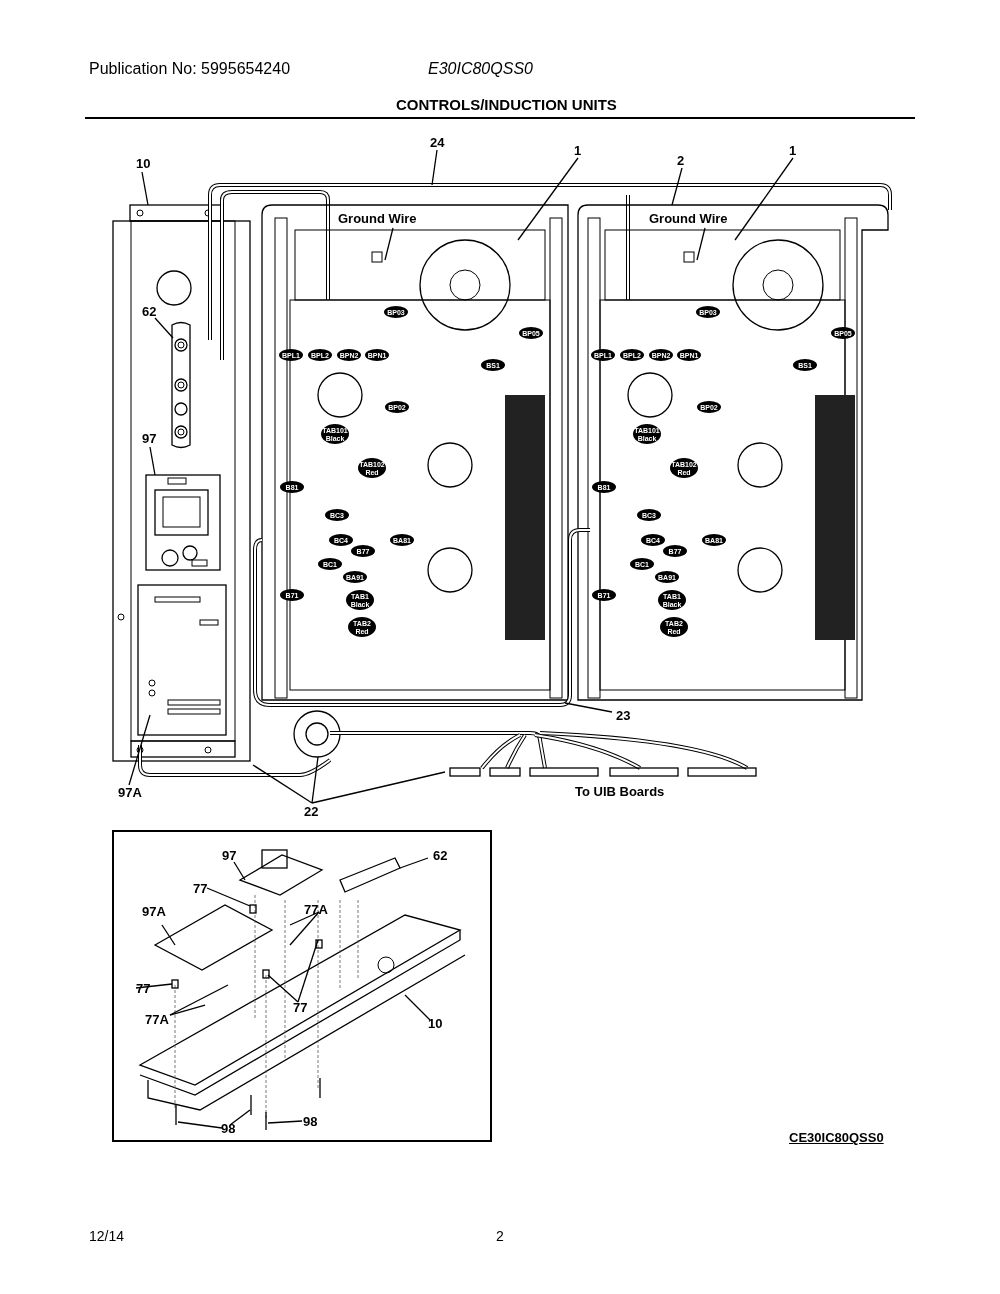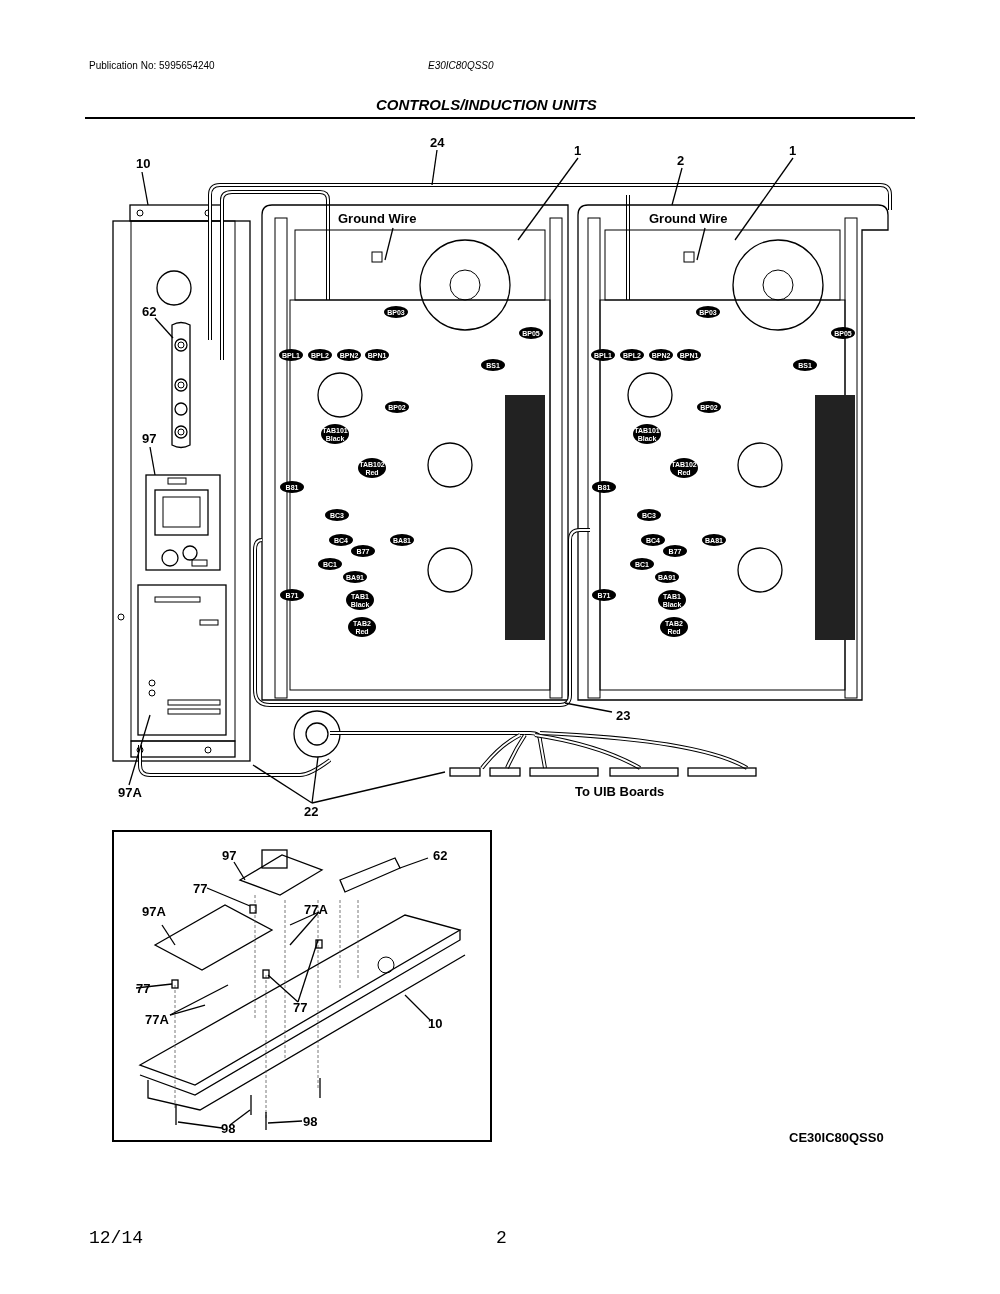--- a/index.html
+++ b/index.html
@@ -1,37 +1,37 @@
 <!DOCTYPE html>
 <html><head>
 <meta charset="utf-8">
 <style>
   html, body { margin: 0; padding: 0; background: #ffffff; }
   body { width: 1000px; height: 1294px; position: relative; overflow: hidden; font-family: "Liberation Sans", sans-serif; color: #000; }
-  .hdr { position: absolute; font-size: 10px; text-align: right; }
+  .hdr { position: absolute; font-size: 16px; text-align: right; }
   .title { position: absolute; font-weight: bold; font-size: 15px; }
   .rule { position: absolute; left: 85px; top: 117px; width: 830px; height: 2px; background: #000; }
-  .ftr { position: absolute; font-size: 18px; font-family: Liberation Mono, monospace; }
-  .code { position: absolute; font-weight: bold; font-size: 13px; }
+  .ftr { position: absolute; font-size: 14px; }
+  .code { position: absolute; font-weight: bold; font-size: 13px; text-decoration: underline; }
   svg { position: absolute; left: 0; top: 0; }
   .lbl { font-family: "Liberation Sans", sans-serif; font-weight: bold; font-size: 13px; fill: #000; }
   .tag text { font-family: "Liberation Sans", sans-serif; font-weight: bold; font-size: 7px; fill: #fff; text-anchor: middle; }
   .tag ellipse { fill: #000; }
   .ln { stroke: #000; stroke-width: 1.3; fill: none; }
   .thin { stroke: #000; stroke-width: 1; fill: none; }
   .wire { stroke: #000; stroke-width: 4; fill: none; }
   .wire-in { stroke: #fff; stroke-width: 2; fill: none; }
   .dash { stroke: #555; stroke-width: 0.8; stroke-dasharray: 3 2; fill: none; }
 </style>
 </head>
 <body>
 
 <div class="hdr" style="left:89px;top:60px;">Publication No: 5995654240</div>
 <div class="hdr" style="left:428px;top:60px;font-style:italic;">E30IC80QSS0</div>
-<div class="title" style="left:376px;top:96px;font-style:italic;">CONTROLS/INDUCTION UNITS</div>
+<div class="title" style="left:396px;top:96px;">CONTROLS/INDUCTION UNITS</div>
 <div class="rule"></div>
 
 <svg width="1000" height="1294" viewBox="0 0 1000 1294">
 
   <g>
     <rect x="130" y="205" width="92" height="16" class="ln"></rect>
     <circle cx="140" cy="213" r="3" class="thin"></circle>
     <circle cx="208" cy="213" r="3" class="thin"></circle>
     <rect x="113" y="221" width="137" height="540" class="ln"></rect>
     <rect x="131" y="221" width="104" height="520" class="thin"></rect>

